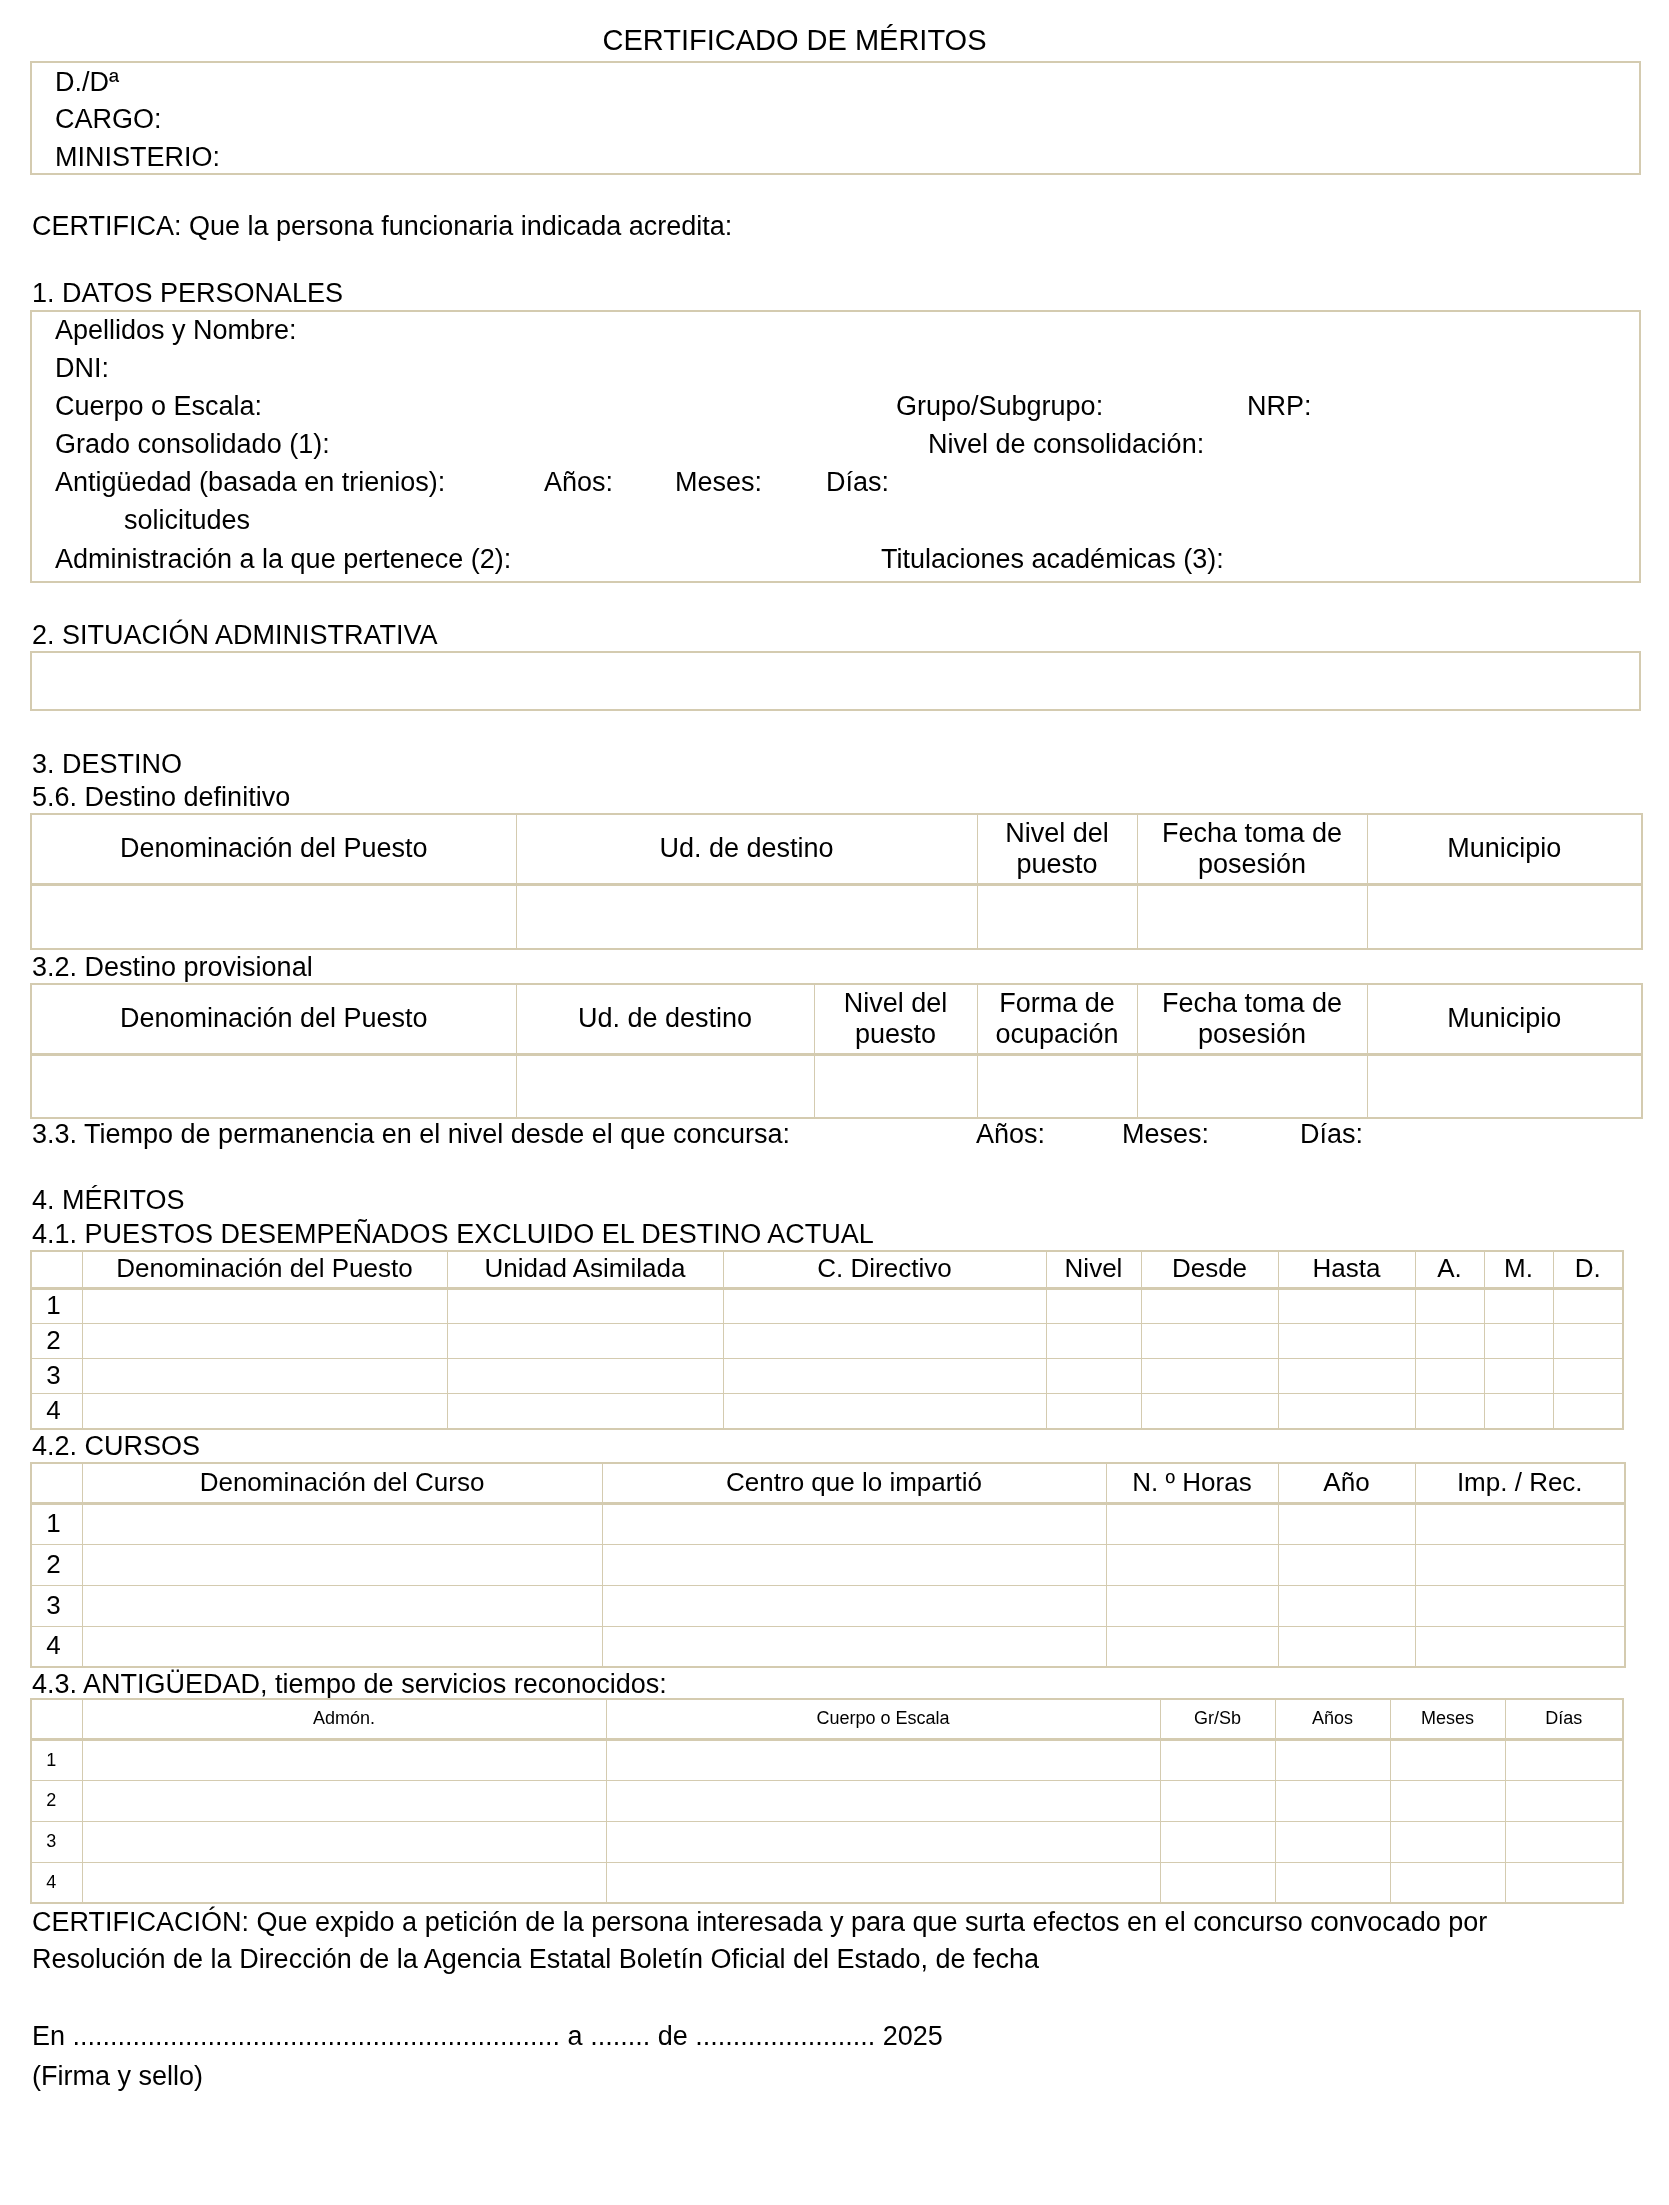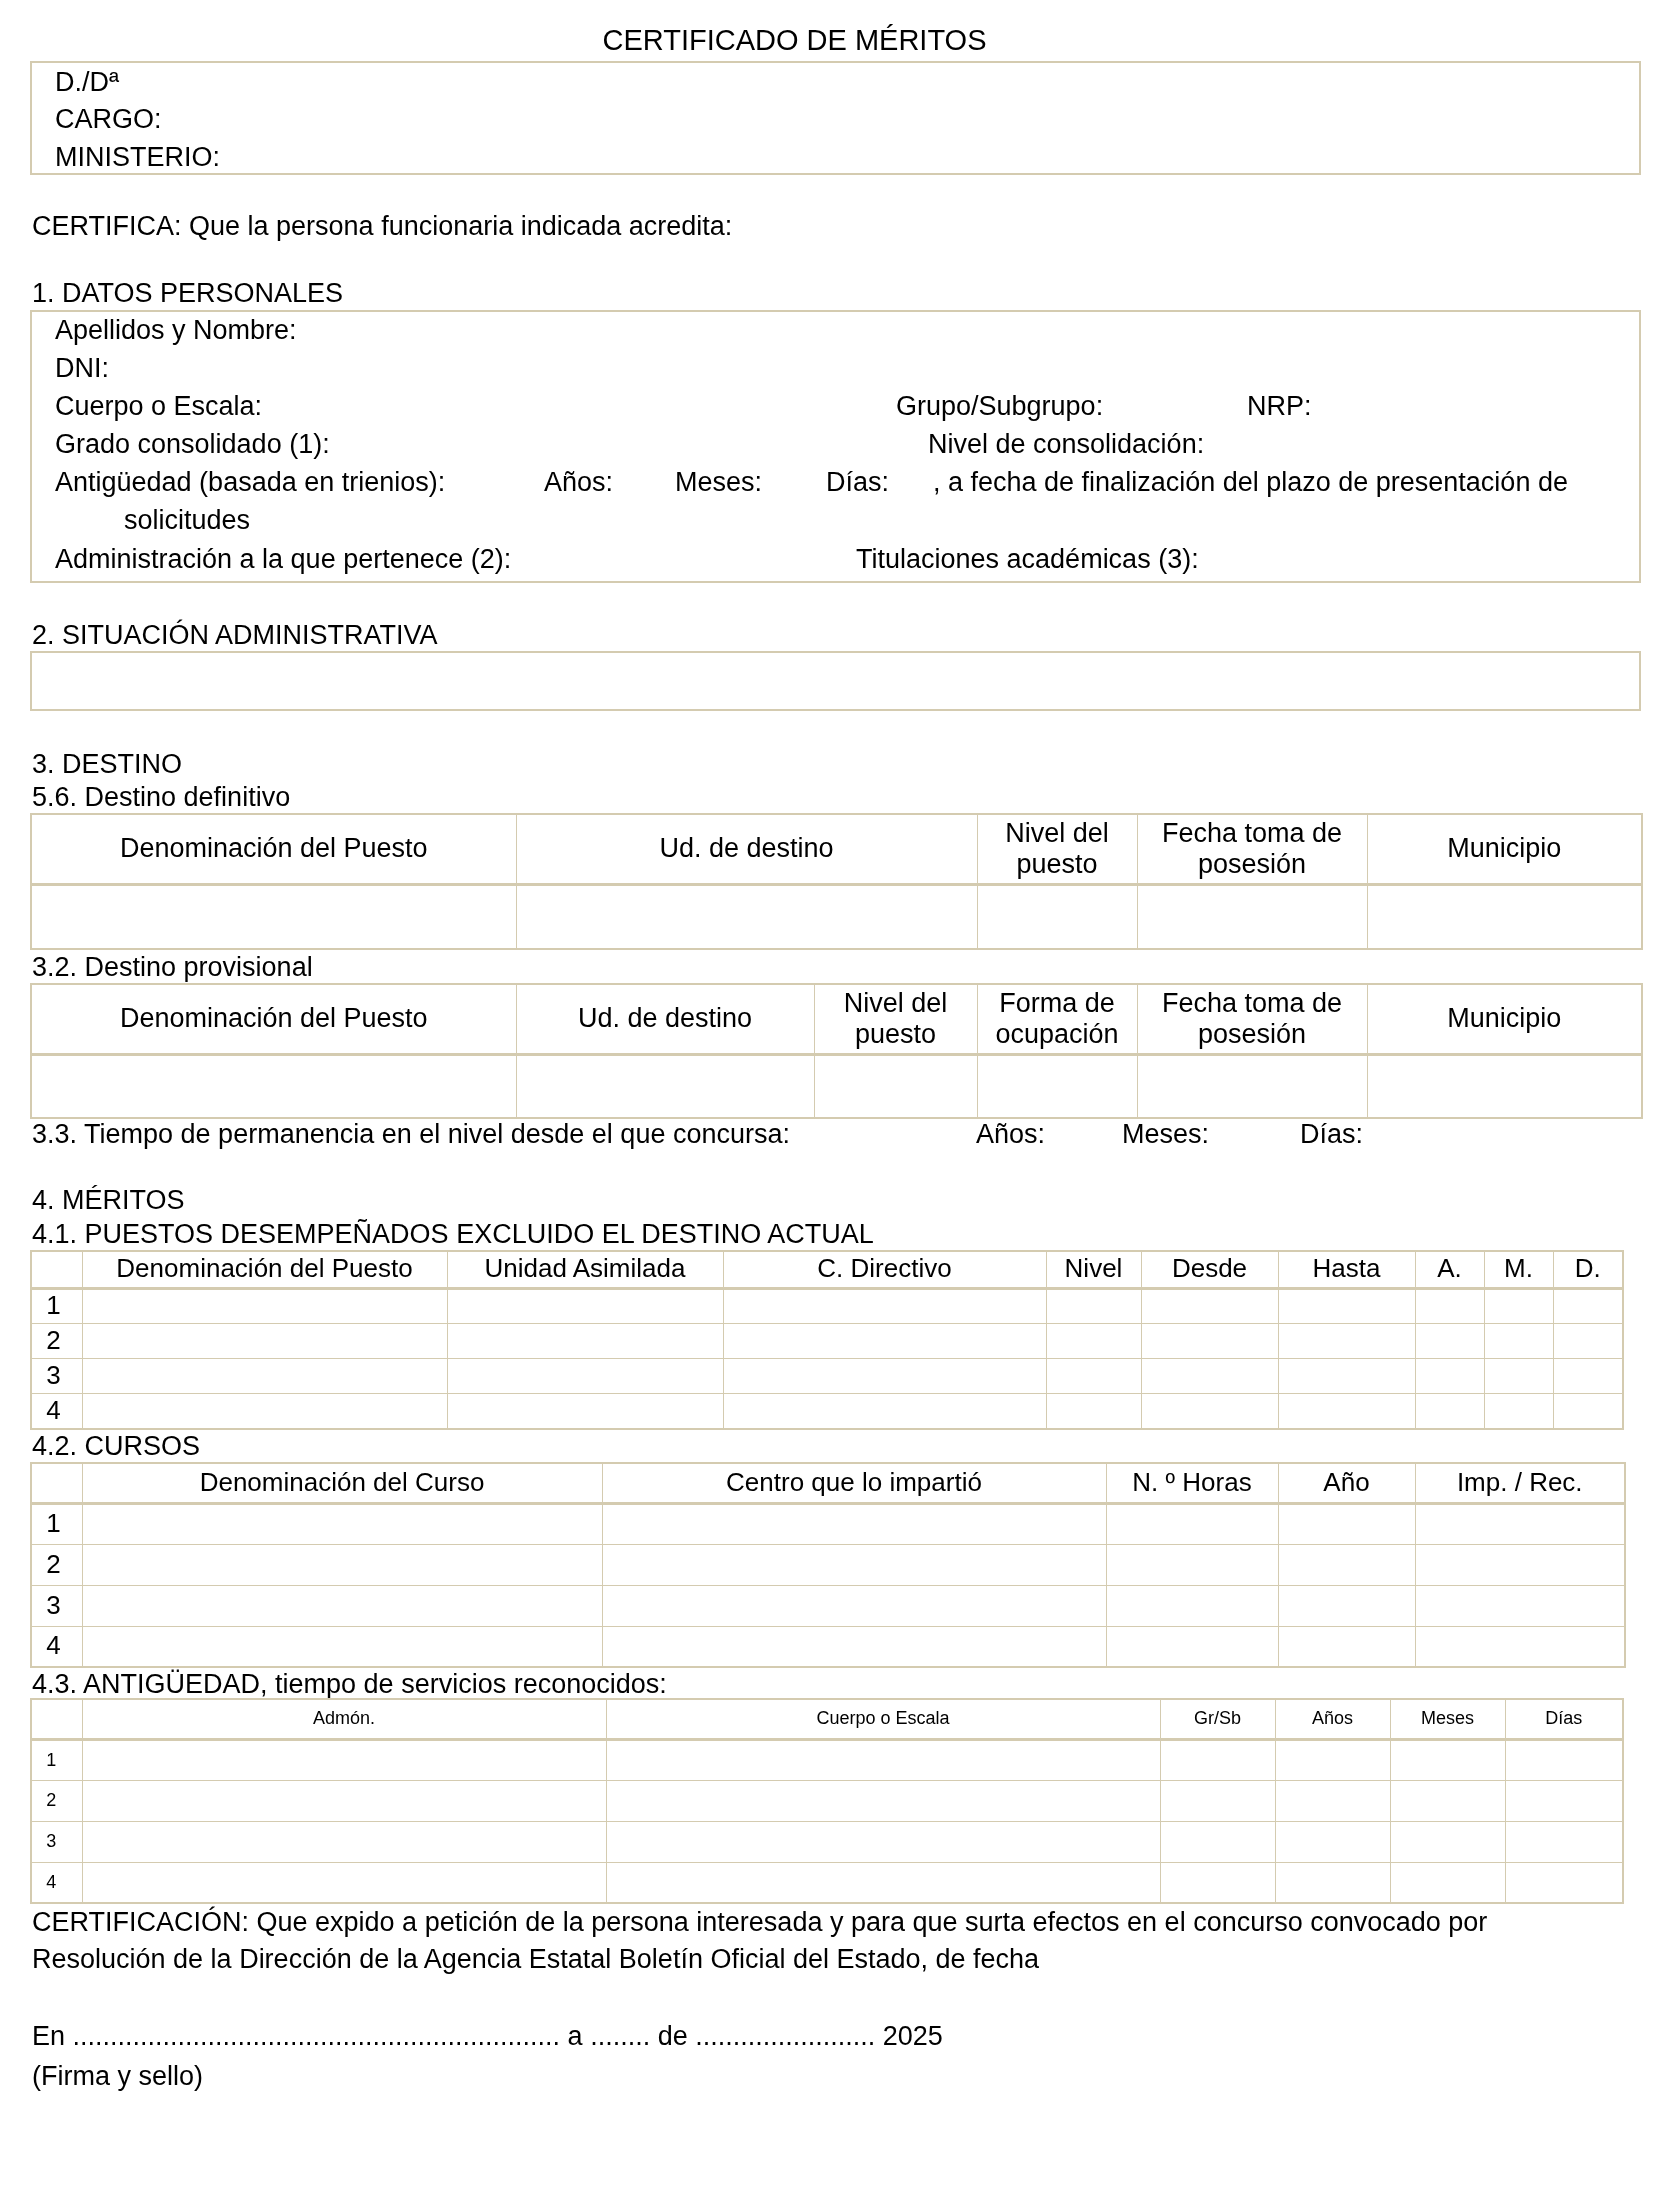--- a/index.html
+++ b/index.html
@@ -42,24 +42,23 @@
   <div class="line" style="left:23px; top:43px;">DNI:</div>
   <div class="line" style="left:23px; top:81px;">Cuerpo o Escala:</div>
   <div class="line" style="left:864px; top:81px;">Grupo/Subgrupo:</div>
   <div class="line" style="left:1215px; top:81px;">NRP:</div>
   <div class="line" style="left:23px; top:119px;">Grado consolidado (1):</div>
   <div class="line" style="left:896px; top:119px;">Nivel de consolidación:</div>
   <div class="line" style="left:23px; top:157px;">Antigüedad (basada en trienios):</div>
   <div class="line" style="left:512px; top:157px;">Años:</div>
   <div class="line" style="left:643px; top:157px;">Meses:</div>
   <div class="line" style="left:794px; top:157px;">Días:</div>
-  <div class="line" style="left:901px; top:157px;">, a fecha de finalización del plazo de presentación de</div>
   <div class="line" style="left:92px; top:195px;">solicitudes</div>
   <div class="line" style="left:23px; top:234px;">Administración a la que pertenece (2):</div>
-  <div class="line" style="left:824px; top:234px;">Titulaciones académicas (3):</div>
+  <div class="line" style="left:849px; top:234px;">Titulaciones académicas (3):</div>
 </div>
 
 <div class="abs" style="left:32px; top:622px;">2. SITUACIÓN ADMINISTRATIVA</div>
 <div class="box" style="left:30px; top:651px; width:1611px; height:60px;"></div>
 
 <div class="abs" style="left:32px; top:751px;">3. DESTINO</div>
 <div class="abs" style="left:32px; top:784px;">5.6. Destino definitivo</div>
 
 <table class="grid" style="left:30px; top:813px; width:1611px; height:137px;">
   <colgroup>

